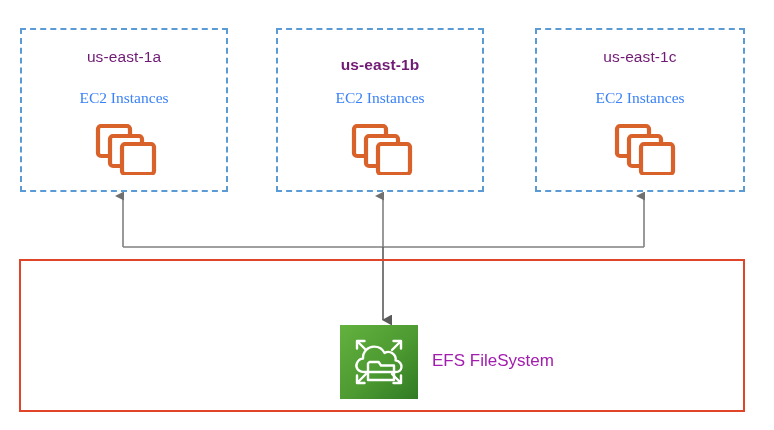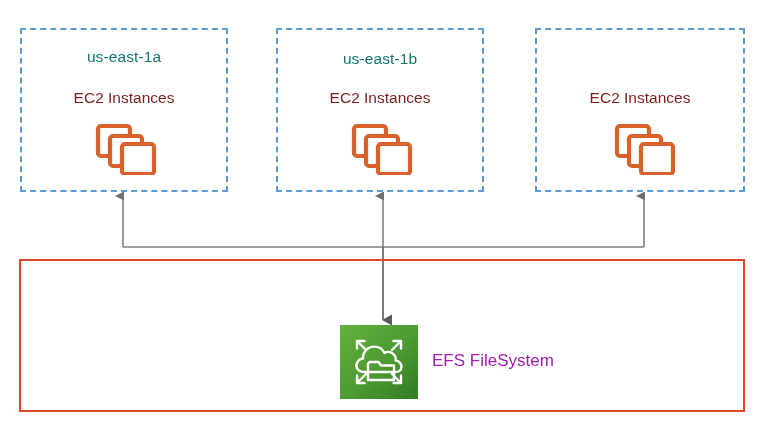--- a/index.html
+++ b/index.html
@@ -23,33 +23,34 @@
     position: absolute;
     box-sizing: border-box;
     border: 2px dashed #5B9BD5;
     background: transparent;
   }
   .az-label {
     position: absolute;
     left: 0;
     right: 0;
     text-align: center;
-    color: #0f766e;
+    color: #701a75;
     font-size: 15.5px;
     letter-spacing: 0.1px;
     white-space: nowrap;
   }
   .ec2-label {
     position: absolute;
     left: 0;
     right: 0;
     text-align: center;
-    color: #7f1d1d;
+    color: #3b82f6;
     font-size: 15.5px;
     white-space: nowrap;
+    font-family: Liberation Serif, serif;
   }
   .ec2-icon {
     position: absolute;
     width: 62px;
     height: 52px;
   }
   .sg-box {
     position: absolute;
     box-sizing: border-box;
     border: 2px solid #E0452A;
@@ -117,30 +118,31 @@
     <div class="az-label" style="top:18px;">us-east-1a</div>
     <div class="ec2-label" style="top:59px;">EC2 Instances</div>
     <svg class="ec2-icon" style="left:73px; top:93px;" viewBox="0 0 62 52">
       <rect x="3" y="3" width="32" height="30" rx="3" ry="3" fill="none" stroke="#D9622B" stroke-width="4.2"></rect>
       <rect x="15" y="13" width="32" height="30" rx="3" ry="3" fill="#ffffff" stroke="#D9622B" stroke-width="4.2"></rect>
       <rect x="27" y="21" width="32" height="30" rx="3" ry="3" fill="#ffffff" stroke="#D9622B" stroke-width="4.2"></rect>
     </svg>
   </div>
 
   <div class="az-box" style="left:276px; top:28px; width:208px; height:164px;">
-    <div class="az-label" style="top:20px;">us-east-1b</div>
+    <div class="az-label" style="top:26px;font-weight:bold;">us-east-1b</div>
     <div class="ec2-label" style="top:59px;">EC2 Instances</div>
     <svg class="ec2-icon" style="left:73px; top:93px;" viewBox="0 0 62 52">
       <rect x="3" y="3" width="32" height="30" rx="3" ry="3" fill="none" stroke="#D9622B" stroke-width="4.2"></rect>
       <rect x="15" y="13" width="32" height="30" rx="3" ry="3" fill="#ffffff" stroke="#D9622B" stroke-width="4.2"></rect>
       <rect x="27" y="21" width="32" height="30" rx="3" ry="3" fill="#ffffff" stroke="#D9622B" stroke-width="4.2"></rect>
     </svg>
   </div>
 
   <div class="az-box" style="left:535px; top:28px; width:210px; height:164px;">
+    <div class="az-label" style="top:18px;">us-east-1c</div>
     <div class="ec2-label" style="top:59px;">EC2 Instances</div>
     <svg class="ec2-icon" style="left:77px; top:93px;" viewBox="0 0 62 52">
       <rect x="3" y="3" width="32" height="30" rx="3" ry="3" fill="none" stroke="#D9622B" stroke-width="4.2"></rect>
       <rect x="15" y="13" width="32" height="30" rx="3" ry="3" fill="#ffffff" stroke="#D9622B" stroke-width="4.2"></rect>
       <rect x="27" y="21" width="32" height="30" rx="3" ry="3" fill="#ffffff" stroke="#D9622B" stroke-width="4.2"></rect>
     </svg>
   </div>
 
   <div class="sg-box" style="left:19px; top:259px; width:726px; height:153px;"></div>
 

